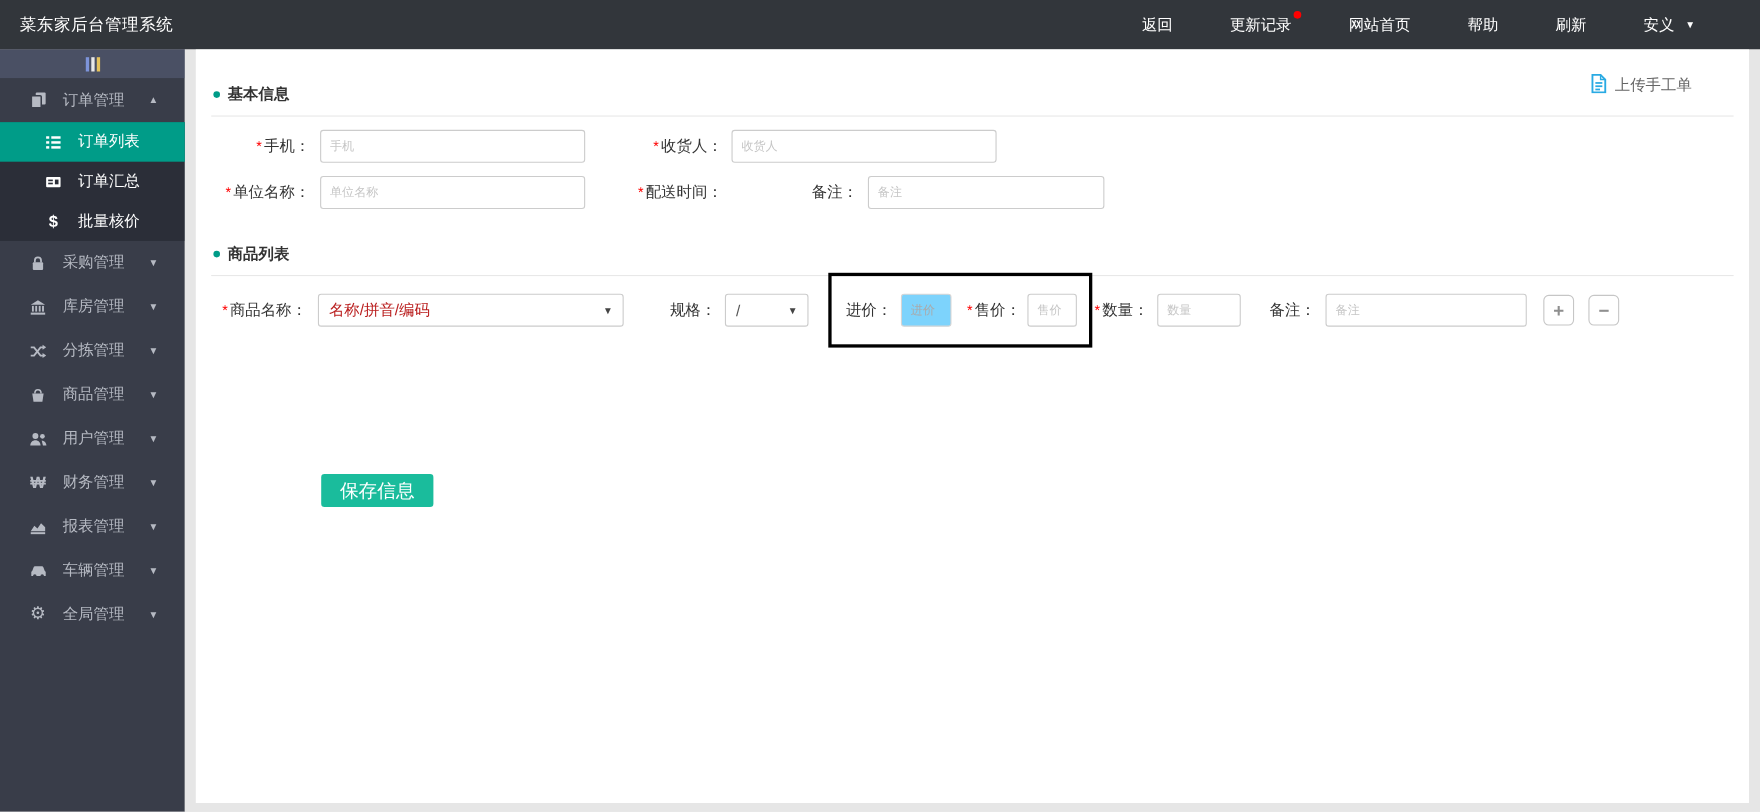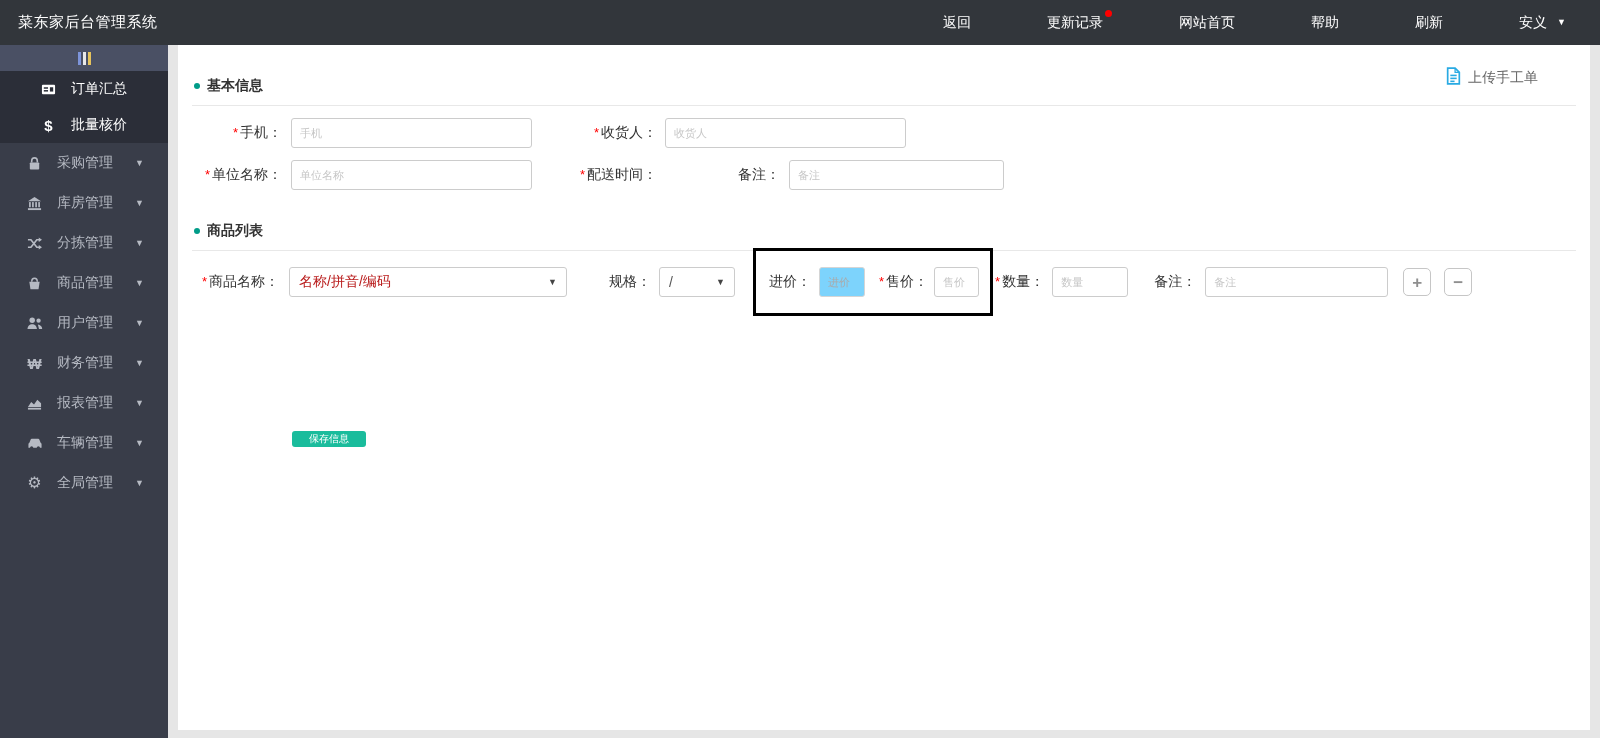--- a/index.html
+++ b/index.html
@@ -3,21 +3,21 @@
 <meta charset="utf-8">
 <style>
   * { margin:0; padding:0; box-sizing:border-box; }
   html,body { width:1600px; height:738px; overflow:hidden;
     font-family:"Liberation Sans","DejaVu Sans",sans-serif; font-size:14px; color:#333; background:#e6e6e6; }
 
   
   .topbar { height:45px; background:#32363b; display:flex; align-items:center; color:#fff; }
   .topbar-title { margin-left:18px; font-size:15px; letter-spacing:.5px; }
   .topbar-spacer { flex:1; }
-  .topbar-nav { display:flex; align-items:center; gap:76px; margin-right:34px; }
+  .topbar-nav { display:flex; align-items:center; gap:52px; margin-right:59px; }
   .topbar-item { color:#fff; cursor:pointer; position:relative; white-space:nowrap; }
   .topbar-item .badge-dot { position:absolute; top:-4px; right:-9px; width:7px; height:7px; border-radius:50%; background:#ff0000; }
   .topbar-user { display:flex; align-items:center; gap:10px; cursor:pointer; }
   .caret { font-size:9px; color:#fff; line-height:1; }
 
   
   .layout { display:flex; height:693px; }
   .sidebar { width:168px; background:#393d49; flex:none; color:#b6bac3; }
   .collapse-bar { height:26px; background:#4a5064; display:flex; align-items:center; justify-content:center; cursor:pointer; }
   .collapse-icon { display:flex; gap:2px; height:13px; }
@@ -65,21 +65,21 @@
   .select { height:30px; border:1px solid #ccc; border-radius:3px; display:flex; align-items:center; justify-content:space-between; padding:0 9px; cursor:pointer; background:#fff; }
   .select .sel-caret { font-size:9px; color:#444; }
   .sel-placeholder { color:#b91c1c; }
   .sel-value { color:#555; }
 
   .product-row { display:flex; align-items:center; margin-top:16px; height:30px; }
   .pgroup { display:flex; align-items:center; flex:none; }
   .red-box { display:flex; align-items:center; border:3px solid #000000; padding:16px 11px 16px 13px; margin:-19px 0 -19px 18px; flex:none; }
   .plus-btn, .minus-btn { width:28px; height:28px; border:1px solid #c6c6c6; border-radius:5px; background:#fff; color:#8f8f8f; font-size:17px; font-weight:bold; display:flex; align-items:center; justify-content:center; cursor:pointer; font-family:inherit; line-height:1; }
 
-  .save-btn { margin:134px 0 0 100px; background:#1abc9c; color:#fff; border:none; border-radius:3px; height:16px; padding:0 17px; font-size:10px; cursor:pointer; font-family:inherit; }
+  .save-btn { margin:134px 0 0 100px; background:#1abc9c; color:#fff; border:none; border-radius:3px; height:30px; padding:0 17px; font-size:17px; cursor:pointer; font-family:inherit; }
 </style>
 </head>
 <body>
 
 <div class="topbar">
   <div class="topbar-title">菜东家后台管理系统</div>
   <div class="topbar-spacer"></div>
   <div class="topbar-nav">
     <span class="topbar-item">返回</span>
     <span class="topbar-item"><span>更新记录</span><i class="badge-dot"></i></span>
@@ -97,22 +97,45 @@
 
   <div class="sidebar">
     <div class="collapse-bar">
       <span class="collapse-icon">
           <i></i>
           <i></i>
           <i></i>
         </span>
     </div>
 
+    <div class="menu-item">
+      <span class="micon">
+        <svg width="16" height="16" viewBox="0 0 16 16" fill="currentColor">
+            <rect x="5.5" y="1" width="9" height="11" rx="1"></rect>
+            <rect x="1.5" y="4" width="9" height="11" rx="1" stroke="#393d49" stroke-width="1.4"></rect>
+          </svg>
+      </span>
+      <span>订单管理</span>
+      <span class="mcaret">▲</span>
+    </div>
 
     <div class="submenu">
+      <div class="menu-item active">
+        <span class="micon">
+          <svg width="15" height="15" viewBox="0 0 16 16" fill="currentColor">
+              <rect x="1" y="2" width="3" height="2.4"></rect>
+              <rect x="6" y="2" width="9" height="2.4"></rect>
+              <rect x="1" y="6.8" width="3" height="2.4"></rect>
+              <rect x="6" y="6.8" width="9" height="2.4"></rect>
+              <rect x="1" y="11.6" width="3" height="2.4"></rect>
+              <rect x="6" y="11.6" width="9" height="2.4"></rect>
+            </svg>
+        </span>
+        <span>订单列表</span>
+      </div>
       <div class="menu-item">
         <span class="micon">
           <svg width="15" height="15" viewBox="0 0 16 16" fill="currentColor">
               <rect x="1" y="3" width="14" height="10" rx="1"></rect>
               <rect x="3" y="5.6" width="4.5" height="1.6" fill="#2b2e38"></rect>
               <rect x="3" y="8.6" width="4.5" height="1.6" fill="#2b2e38"></rect>
               <rect x="9.5" y="5.6" width="3.5" height="4.6" fill="#2b2e38"></rect>
             </svg>
         </span>
         <span>订单汇总</span>

